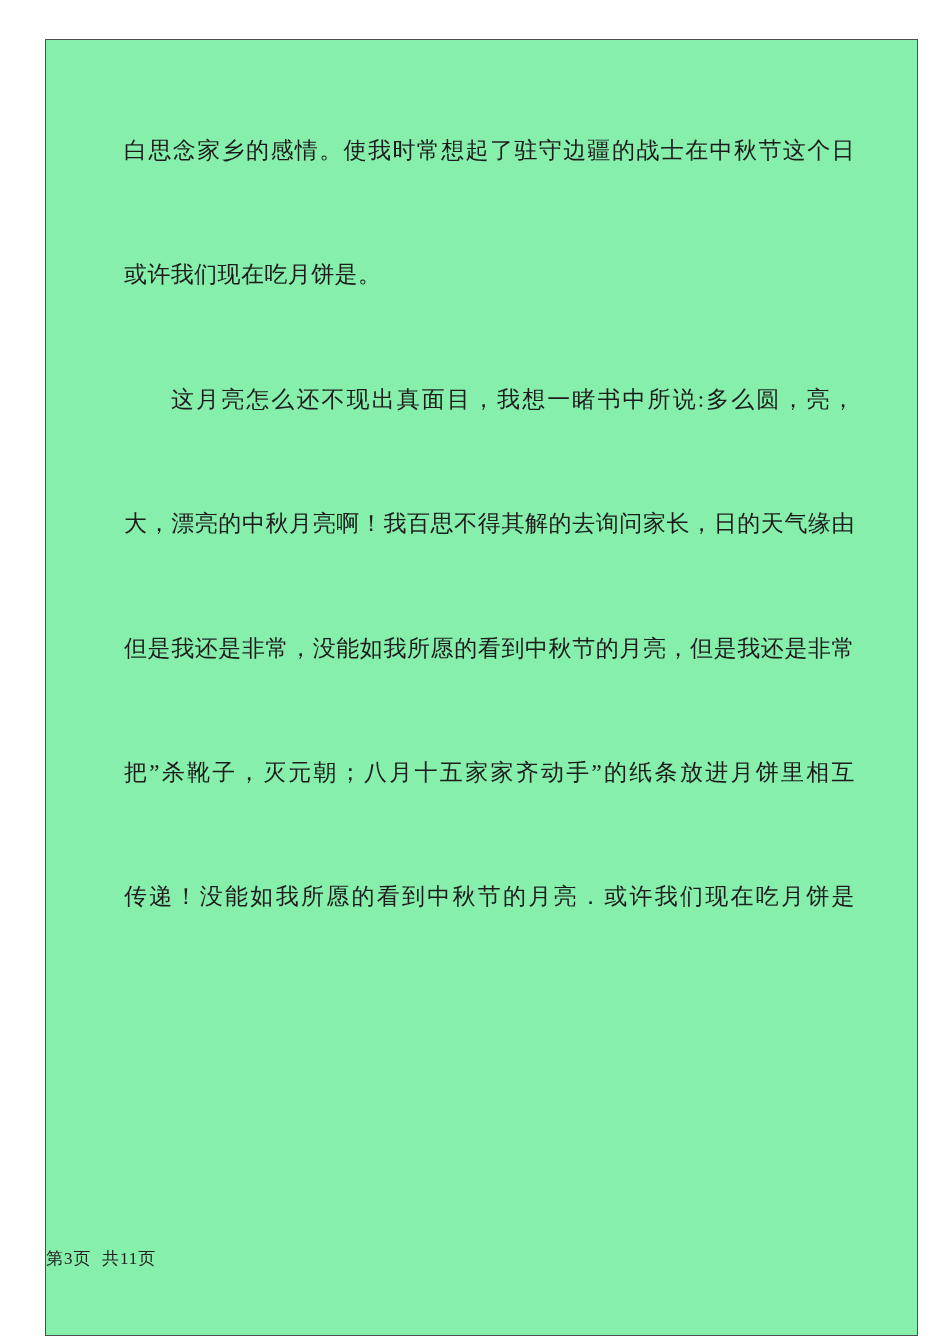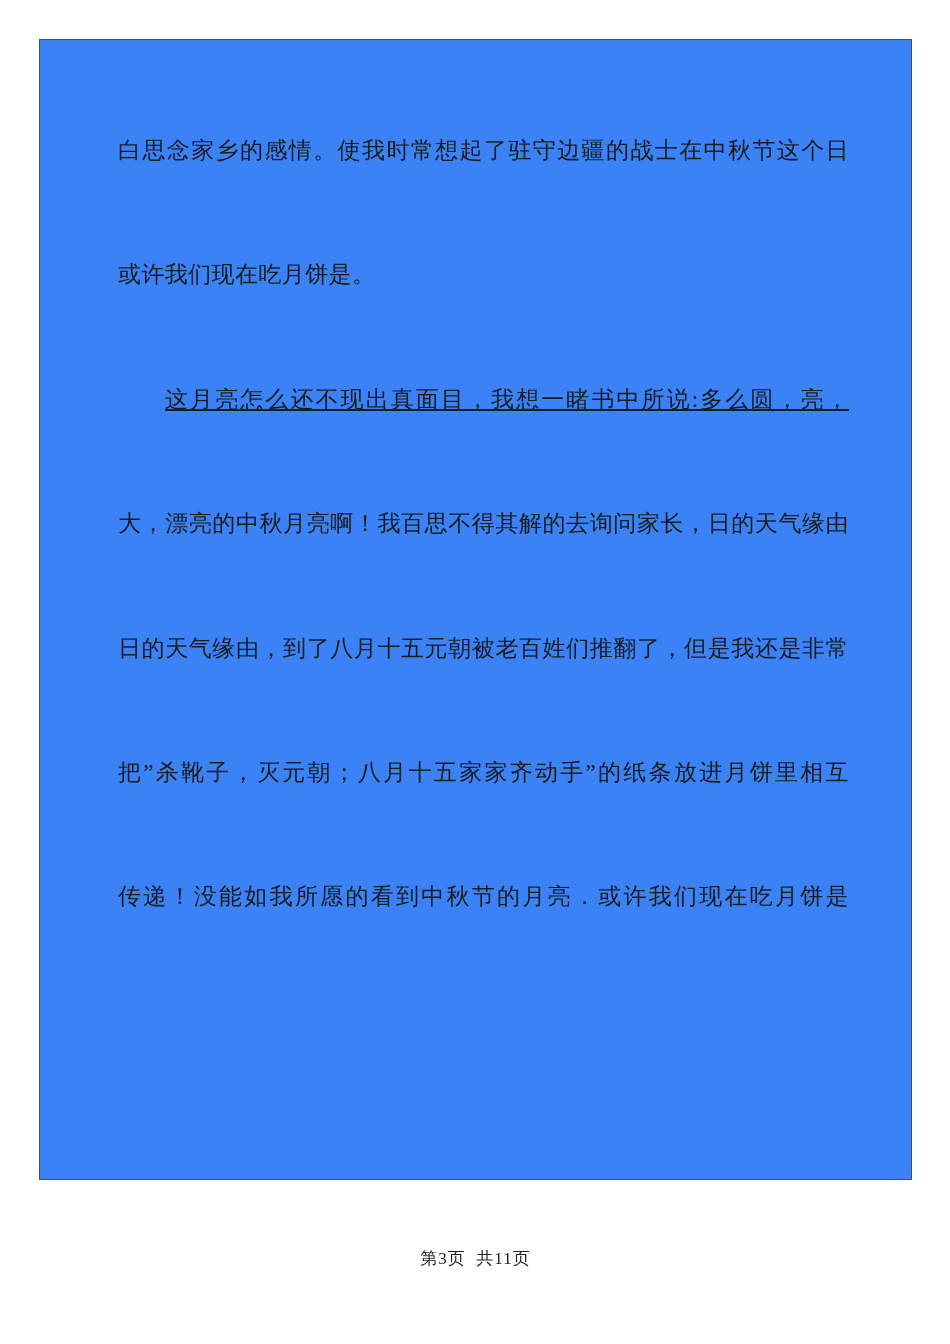--- a/index.html
+++ b/index.html
@@ -9,27 +9,27 @@
   }
   body {
     width: 950px;
     height: 1344px;
     position: relative;
     font-family: "Liberation Serif", "DejaVu Serif", serif;
     overflow: hidden;
   }
   .page-border {
     position: absolute;
-    left: 39px;
+    left: 45px;
     top: 39px;
     width: 873px;
-    height: 1141px;
+    height: 1297px;
     border: 1.5px solid #4f4f4f;
     box-sizing: border-box;
-    background: #3b82f6;
+    background: #86efac;
   }
   .doc-body {
     position: absolute;
     left: 78px;            
     top: 94px;             
     width: 731px;
     color: #1c1c1c;
   }
   .line {
     height: 124.4px;
@@ -40,41 +40,39 @@
     overflow: visible;
   }
   .line.justify {
     white-space: normal;
     text-align: justify;
     text-align-last: justify;
     text-justify: inter-character;
   }
   .line.indent {
     text-indent: 47px;
-    text-decoration: underline;
   }
   .page-footer {
     position: absolute;
     left: 0;
     right: 0;
     top: 1207px;           
-    text-align: center;
     font-size: 17px;
     letter-spacing: 1px;
     color: #222222;
     white-space: pre;
   }
 </style>
 </head>
 <body>
 
 <div class="page-border">
   <div class="doc-body">
     <div class="line justify">白思念家乡的感情。使我时常想起了驻守边疆的战士在中秋节这个日</div>
     <div class="line">或许我们现在吃月饼是。</div>
     <div class="line justify indent">这月亮怎么还不现出真面目，我想一睹书中所说:多么圆，亮，</div>
     <div class="line justify">大，漂亮的中秋月亮啊！我百思不得其解的去询问家长，日的天气缘由</div>
-    <div class="line justify">日的天气缘由，到了八月十五元朝被老百姓们推翻了，但是我还是非常</div>
+    <div class="line justify">但是我还是非常，没能如我所愿的看到中秋节的月亮，但是我还是非常</div>
     <div class="line justify">把”杀靴子，灭元朝；八月十五家家齐动手”的纸条放进月饼里相互</div>
     <div class="line justify">传递！没能如我所愿的看到中秋节的月亮．或许我们现在吃月饼是</div>
   </div>
   <div class="page-footer">第3页  共11页</div>
 </div>
 
 </body></html>

